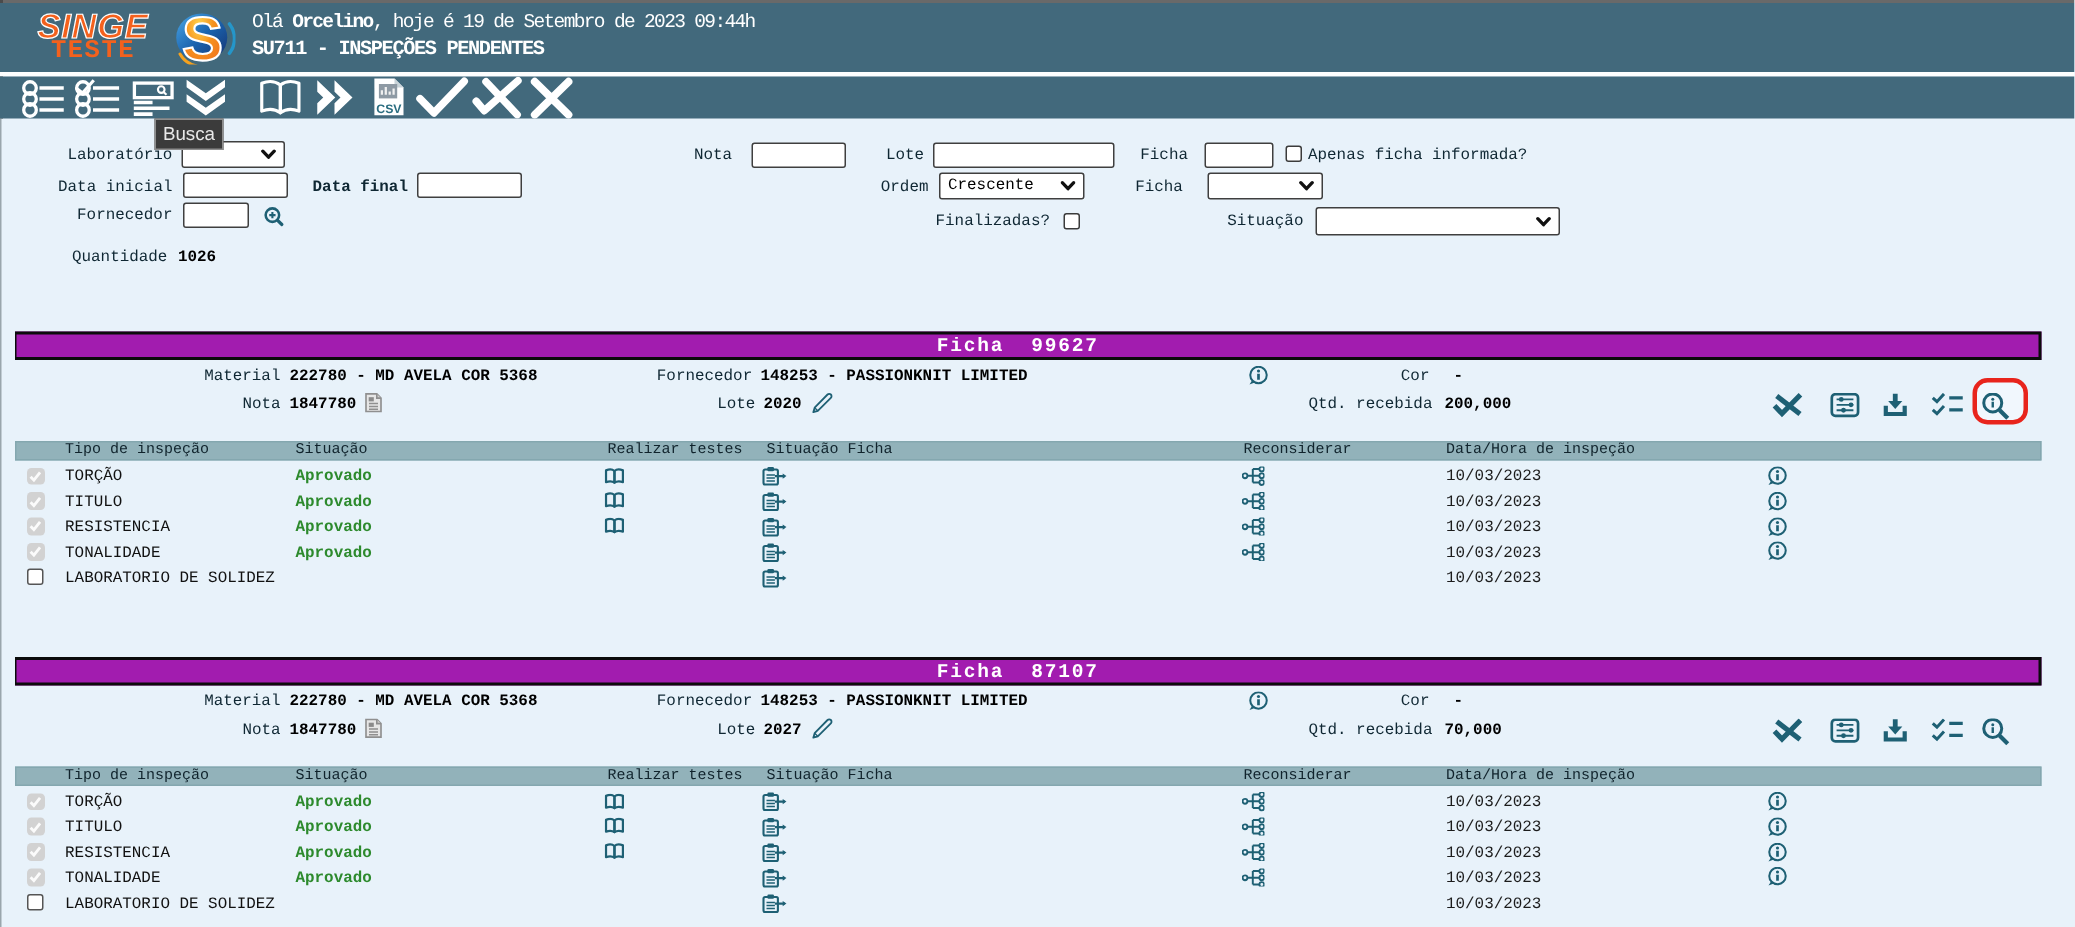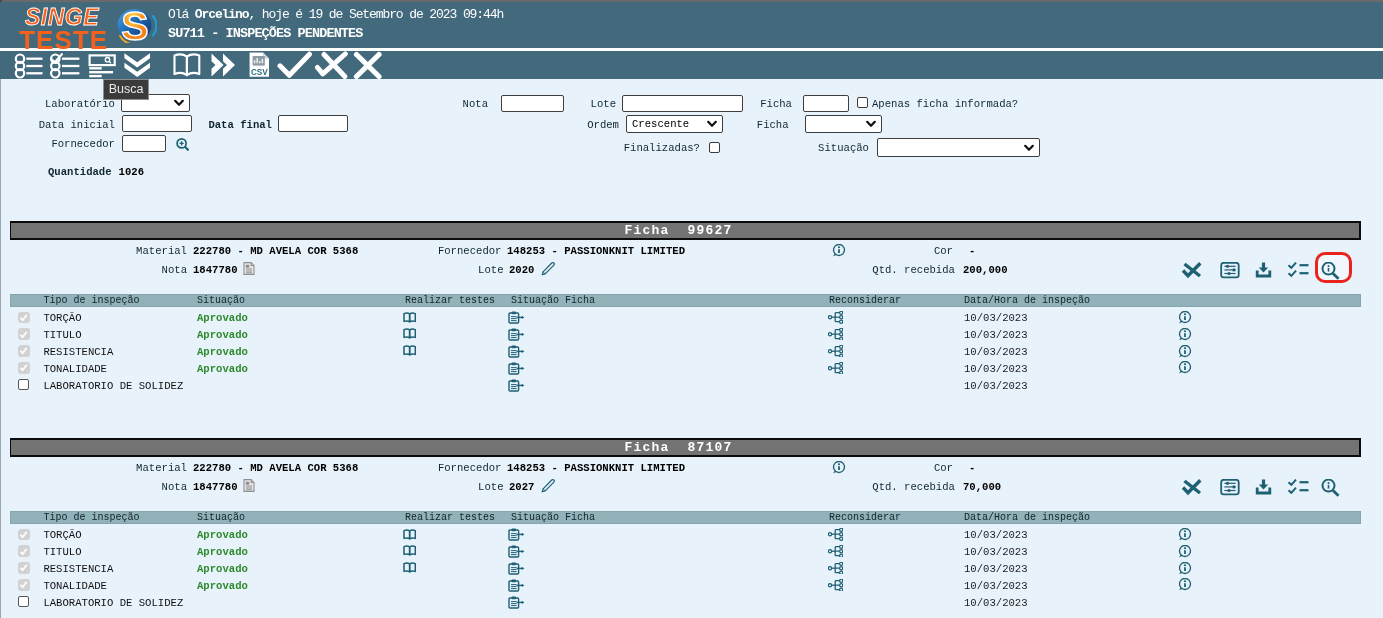--- a/index.html
+++ b/index.html
@@ -3,34 +3,34 @@
 *{margin:0;padding:0;box-sizing:border-box}
 html,body{width:1383px;height:618px;overflow:hidden}
 body{position:relative;background:#e8f2fa;font-family:"Liberation Mono",monospace;font-size:10.6px;color:#0f2733}
 .abs{position:absolute}
 .lbl{color:#0f2733;white-space:pre}
 .inp{position:absolute;background:#fff;border:1px solid #3f3f3f;border-radius:2px}
 .sel{position:absolute;background:#fff;border:1px solid #3f3f3f;border-radius:2px}
 .sel svg{position:absolute;right:5px;top:50%;margin-top:-4px}
 .cb{position:absolute;width:11px;height:11px;background:#fff;border:1px solid #3b3b3b;border-radius:2px}
 .cbd{position:absolute;width:11.5px;height:11.5px;background:#d2d2d2;border-radius:3px}
-.bar{position:absolute;left:10px;width:1351px;background:#737373;border:2px solid #0b0b0b;border-left-width:1px;height:19px;text-align:center;color:#fff;font-weight:bold;font-size:13px;letter-spacing:1.2px;line-height:16px;white-space:pre;padding-right:13px}
+.bar{position:absolute;left:10px;width:1351px;background:#a21caf;border:2px solid #0b0b0b;border-left-width:1px;height:19px;text-align:center;color:#fff;font-weight:bold;font-size:13px;letter-spacing:1.2px;line-height:16px;white-space:pre;padding-right:13px}
 .thead{position:absolute;left:10px;width:1351px;height:13px;background:#92b2ba;border:1px solid #84a7af}
 .th{position:absolute;top:0;font-weight:normal;font-size:10px;color:#10232c;line-height:12px;white-space:pre}
 .txt{position:absolute;white-space:pre;line-height:12px}
 .green{color:#2d8a2d;font-weight:bold}
 </style></head><body>
 <div class="abs" style="left:0;top:0;width:1383px;height:2px;background:#696969"></div>
 <div class="abs" style="left:0;top:0;width:2px;height:79px;background:#4b4b4b"></div>
 <div class="abs" style="left:0;top:79px;width:1px;height:539px;background:#9aa6ac"></div>
 <div class="abs" style="left:0;top:2px;width:1383px;height:46px;background:#42697c"></div>
 <div class="abs" style="left:0;top:48px;width:1383px;height:3px;background:#fdfefe"></div>
 <div class="abs" style="left:0;top:51px;width:1383px;height:28px;background:#42697c"></div>
 <div class="abs" style="left:16px;top:4px;width:92px;font-family:'Liberation Sans',sans-serif;font-weight:bold;font-style:italic;font-size:23px;letter-spacing:0.5px;color:#f4611d;text-align:center;-webkit-text-stroke:0.8px #ffffff">SINGE</div>
-<div class="abs" style="left:16px;top:25px;width:92px;font-family:Liberation Sans, sans-serif;font-weight:bold;font-size:26px;letter-spacing:1px;color:#f4611d;text-align:right">TESTE</div>
+<div class="abs" style="left:16px;top:25px;width:92px;font-family:Liberation Mono, monospace;font-weight:bold;font-size:17px;letter-spacing:1px;color:#f4611d;text-align:center">TESTE</div>
 <svg class="abs" style="left:113px;top:7px" width="44" height="36" viewBox="0 0 44 36" fill="none">
     <defs>
       <linearGradient id="gb" x1="0" y1="0" x2="1" y2="1">
         <stop offset="0" stop-color="#4aa8e8"></stop>
         <stop offset="0.5" stop-color="#1b63ae"></stop>
         <stop offset="1" stop-color="#15316f"></stop>
       </linearGradient>
       <radialGradient id="gs" cx="0.42" cy="0.3" r="0.75">
         <stop offset="0" stop-color="#ffd54f"></stop>
         <stop offset="0.45" stop-color="#f6921e"></stop>
@@ -121,21 +121,21 @@
     <path d="M8.9 8.7 L12.6 12.4" stroke="#1e6074" stroke-width="2.2"></path>
   </svg>
 <div class="abs txt" style="left:623.7px;top:142.3px;color:#0f2733;font-weight:normal">Finalizadas?</div>
 <div class="cb" style="left:708.5px;top:142px"></div>
 <div class="abs txt" style="left:818.1px;top:142.3px;color:#0f2733;font-weight:normal">Situação</div>
 <div class="sel" style="left:877px;top:138px;width:163px;height:19px">
     <svg width="10" height="8" viewBox="0 0 10 8" fill="none">
       <path d="M1.2 1.8 L5 5.8 L8.8 1.8" stroke="#111" stroke-width="2.2" stroke-linecap="round" stroke-linejoin="round"></path>
     </svg>
   </div>
-<div class="abs txt" style="left:48.0px;top:166.3px;color:#0f2733;font-weight:bold">Quantidade</div>
+<div class="abs txt" style="left:48.0px;top:166.3px;color:#0f2733;font-weight:normal">Quantidade</div>
 <div class="abs txt" style="left:118.6px;top:166.3px;color:#000;font-weight:bold">1026</div>
 <div class="bar" style="top:221px">Ficha  99627</div>
 <div class="abs txt" style="left:136.1px;top:245.3px;color:#0f2733;font-weight:normal">Material</div>
 <div class="abs txt" style="left:193.0px;top:245.3px;color:#000;font-weight:bold">222780 - MD AVELA COR 5368</div>
 <div class="abs txt" style="left:437.9px;top:245.3px;color:#0f2733;font-weight:normal">Fornecedor</div>
 <div class="abs txt" style="left:507.0px;top:245.3px;color:#000;font-weight:bold">148253 - PASSIONKNIT LIMITED</div>
 <svg class="abs" style="left:832px;top:244px" width="14" height="13" viewBox="0 0 14 13" fill="none">
     <circle cx="7" cy="6" r="5.5" stroke="#1e6074" stroke-width="1.35"></circle>
     <path d="M2.9 9.4 L1.0 12.3 L5.0 10.8 Z" fill="#1e6074"></path>
     <circle cx="7" cy="3.3" r="1.05" fill="#1e6074"></circle>

